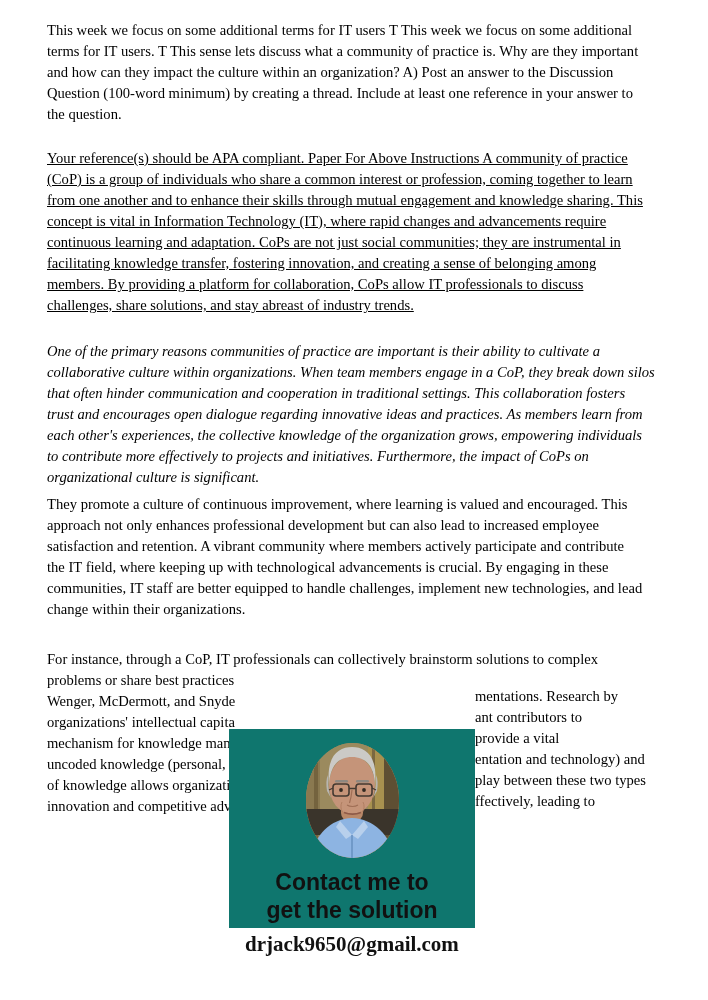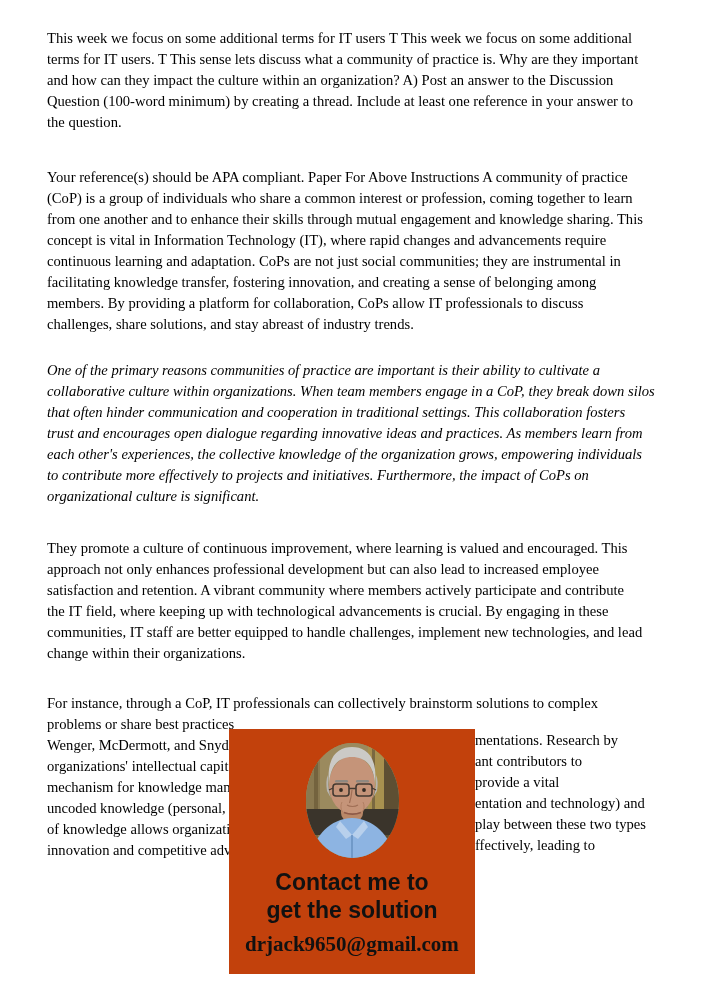--- a/index.html
+++ b/index.html
@@ -6,43 +6,43 @@
   #page{
     position:relative;
     width:708px;height:1000px;
     background:#ffffff;
     overflow:hidden;
     font-family:"Liberation Serif", serif;
     color:#000000;
   }
   #text-col{
     position:absolute;left:47px;top:0;width:620px;
-    padding-top:28px;
+    padding-top:20px;
     font-size:14.6px;
   }
   .para{margin:0;}
-  .para.p2{margin-top:34px;}
+  .para.p2{margin-top:23px;text-decoration:underline;}
   .para.p3{margin-top:25px;font-style:italic;}
-  .para.p4{margin-top:31px;}
+  .para.p4{margin-top:6px;}
   .para.p5{margin-top:29px;}
   .line{
     height:21px;line-height:21px;
     white-space:nowrap;
     position:relative;
   }
   .rfrag{
     position:absolute;left:428px;top:16px;
     white-space:nowrap;
   }
   
   #promo{
     position:absolute;
     left:229px;top:729px;
-    width:246px;height:245px;
-    background:#c2410c;
+    width:246px;height:199px;
+    background:#0f766e;
     z-index:5;
     text-align:center;
   }
   #photo{
     width:93px;height:115px;
     margin:14px auto 0 auto;
     border-radius:50%;
     overflow:hidden;
     background:#9b8a5e;
   }

